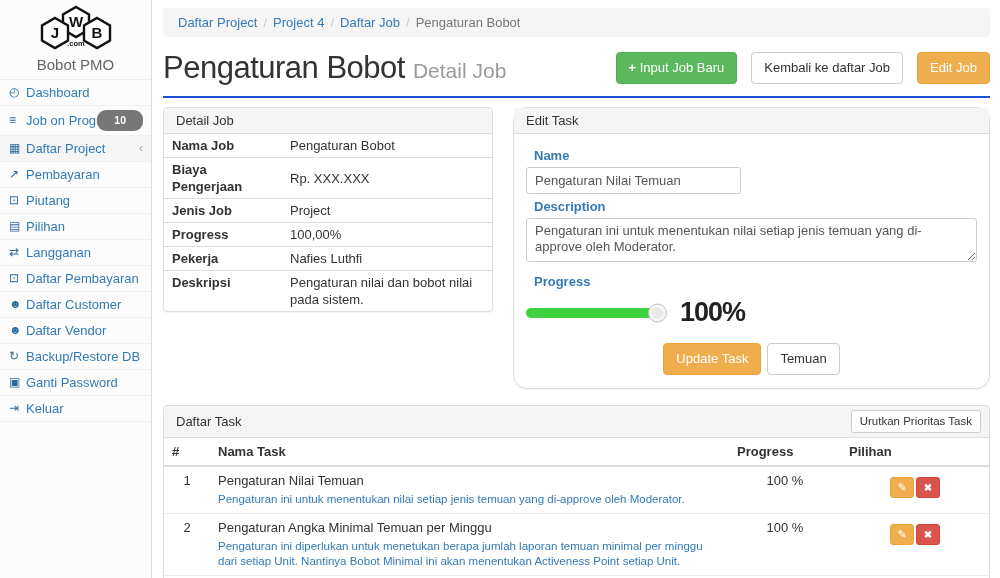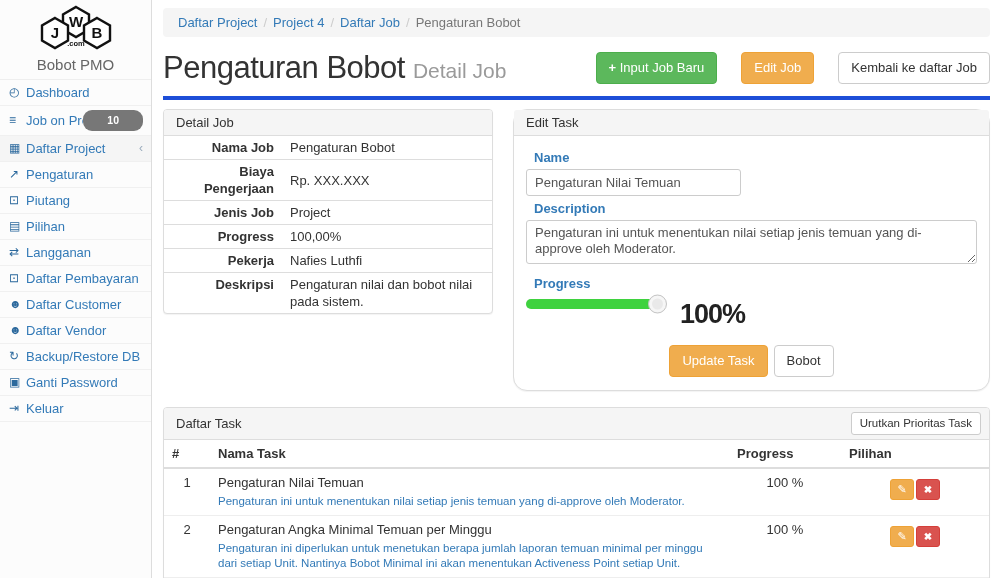--- a/index.html
+++ b/index.html
@@ -8,60 +8,60 @@
 
   
   .sidebar { width:152px; flex:0 0 152px; background:#fcfcfc; border-right:1px solid #ddd; }
   .brand-block { text-align:center; padding:5px 0 6px; }
   .brand-name { font-size:15px; color:#666; margin-top:2px; }
   .nav { border-top:1px solid #eee; }
   .nav-item { display:flex; align-items:center; padding:4px 8px 4px 9px; border-bottom:1px solid #f0f0f0; color:#337ab7; cursor:pointer; line-height:17px; }
   .nav-item.active { background:#f5f5f5; }
   .nav-icon { width:17px; flex:0 0 17px; font-size:12px; color:#2c699d; }
   .nav-label { flex:1; white-space:nowrap; overflow:hidden; }
-  .badge { background:#777; color:#fff; border-radius:9px; font-size:10.5px; font-weight:bold; padding:2px 24px; }
+  .badge { background:#777; color:#fff; border-radius:9px; font-size:10.5px; font-weight:bold; padding:2px 17px; }
   .chevron { color:#9ab; font-size:12px; }
 
   
   .main { flex:1; padding:8px 10px 0 11px; }
   .breadcrumb { background:#f5f5f5; border-radius:4px; padding:7px 15px; margin-bottom:11px; color:#ccc; }
   .breadcrumb a { color:#337ab7; text-decoration:none; }
   .breadcrumb .sep { margin:0 6px; color:#ccc; }
   .breadcrumb .current { color:#777; }
 
-  .page-header { display:flex; align-items:center; justify-content:space-between; padding:2px 0 10px; border-bottom:4px solid #1d4ed8; }
+  .page-header { display:flex; align-items:center; justify-content:space-between; padding:2px 0 10px; border-bottom:2px solid #1d4ed8; }
   .page-title { font-size:31px; font-weight:500; color:#333; letter-spacing:-.5px; }
   .page-subtitle { font-size:21px; color:#9a9a9a; font-weight:400; margin-left:8px; }
-  .header-btns { display:flex; gap:24px; }
+  .header-btns { display:flex; gap:14px; }
   .btn { display:inline-block; border-radius:4px; padding:6px 12px; font-size:13px; line-height:1.42; cursor:pointer; border:1px solid #ccc; background:#fff; color:#333; white-space:nowrap; }
   .btn-success { background:#5cb85c; border-color:#4cae4c; color:#fff; }
   .btn-warning { background:#f0ad4e; border-color:#eea236; color:#fff; }
   .btn-xs { padding:2px 8px; font-size:11.5px; border-radius:3px; }
 
   .panels-row { display:flex; gap:20px; margin-top:9px; align-items:flex-start; }
   .panel { background:#fff; border:1px solid #ddd; border-radius:4px; box-shadow:0 1px 1px rgba(0,0,0,.05); }
   .panel-heading { background:#f5f5f5; border-bottom:1px solid #ddd; padding:5px 12px; border-radius:3px 3px 0 0; color:#333; }
 
   
   .panel-detail { width:330px; flex:0 0 330px; }
   .detail-table { width:100%; border-collapse:collapse; }
   .detail-table tr + tr th, .detail-table tr + tr td { border-top:1px solid #ddd; }
-  .detail-table th { text-align:right; font-weight:bold; padding:3px 8px; width:118px; line-height:17px; vertical-align:top; }
+  .detail-table th { text-align:left; font-weight:bold; padding:3px 8px; width:118px; line-height:17px; vertical-align:top; }
   .detail-table td { padding:3px 8px; line-height:17px; color:#333; }
 
   
   .panel-edit { flex:1;border-radius:14px; }
   .panel-edit .panel-body { padding:9px 12px 13px; }
   .form-label { color:#337ab7; font-weight:bold; margin:5px 8px 4px; }
   .text-input { width:215px; height:27px; border:1px solid #ccc; border-radius:3px; padding:4px 8px; font-size:13px; color:#555; font-family:"Liberation Sans",sans-serif; }
   .textarea { width:100%; height:44px; border:1px solid #ccc; border-radius:3px; padding:4px 8px; font-size:13px; color:#555; font-family:"Liberation Sans",sans-serif; resize:vertical; line-height:16px; }
   .form-row { display:flex; margin-top:4px; }
   .col-progress { flex:0 0 250px; }
   .col-move { flex:1; margin-left:2px; }
-  .slider-line { display:flex; align-items:flex-start; margin-top:8px; }
+  .slider-line { display:flex; align-items:center; margin-top:8px; }
   .slider-track { position:relative; width:132px; height:10px; background:#eee; border-radius:5px; }
   .slider-fill { position:absolute; left:0; top:0; height:10px; background:#3fd23f; border-radius:5px; }
   .slider-handle { position:absolute; right:-9px; top:50%; transform:translateY(-50%); width:19px; height:19px; border-radius:50%; background:#e9e9e9; border:1px solid #c5c5c5; box-shadow:inset 0 0 0 3px #f6f6f6; cursor:pointer; }
   .progress-big { font-size:27px; font-weight:bold; color:#222; margin-left:22px; letter-spacing:-1px; }
   .select-wrap { position:relative; margin-top:8px; }
   .select-wrap select { width:100%; height:28px; border:1px solid #ccc; border-radius:3px; padding:4px 8px; font-size:13px; color:#555; background:#fff; -webkit-appearance:none; appearance:none; font-family:"Liberation Sans",sans-serif; }
   .select-caret { position:absolute; right:9px; top:9px; font-size:9px; color:#333; pointer-events:none; }
   .edit-btns { margin-top:15px; display:flex; gap:6px;justify-content:center; }
 
   
@@ -107,21 +107,21 @@
       <span class="nav-label">Job on Progress</span>
       <span class="badge">10</span>
     </div>
     <div class="nav-item active">
       <span class="nav-icon">▦</span>
       <span class="nav-label">Daftar Project</span>
       <span class="chevron">‹</span>
     </div>
     <div class="nav-item">
       <span class="nav-icon">↗</span>
-      <span class="nav-label">Pengaturan</span>
+      <span class="nav-label">Pembayaran</span>
     </div>
     <div class="nav-item">
       <span class="nav-icon">⊡</span>
       <span class="nav-label">Piutang</span>
     </div>
     <div class="nav-item">
       <span class="nav-icon">▤</span>
       <span class="nav-label">Pilihan</span>
     </div>
     <div class="nav-item">
@@ -160,22 +160,22 @@
   <div class="breadcrumb">
     <a>Daftar Project</a><span class="sep">/</span><a>Project 4</a><span class="sep">/</span><a>Daftar Job</a><span class="sep">/</span><span class="current">Pengaturan Bobot</span>
   </div>
 
   <div class="page-header">
     <div>
       <span class="page-title">Pengaturan Bobot</span><span class="page-subtitle">Detail Job</span>
     </div>
     <div class="header-btns">
       <button class="btn btn-success"><b>+</b> <span>Input Job Baru</span></button>
+      <button class="btn">Kembali ke daftar Job</button>
       <button class="btn btn-warning">Edit Job</button>
-      <button class="btn">Kembali ke daftar Job</button>
     </div>
   </div>
 
   <div class="panels-row">
 
     <div class="panel panel-detail">
       <div class="panel-heading">Detail Job</div>
       <table class="detail-table">
         <tbody>
             <tr>
@@ -220,21 +220,21 @@
               <div class="slider-track">
                 <div class="slider-fill" style="width: 100%;"></div>
                 <div class="slider-handle"></div>
               </div>
               <span class="progress-big">100%</span>
             </div>
           </div>
         </div>
         <div class="edit-btns">
           <button class="btn btn-warning">Update Task</button>
-          <button class="btn">Bobot</button>
+          <button class="btn">Temuan</button>
         </div>
       </div>
     </div>
   </div>
 
   <div class="panel panel-tasks">
     <div class="panel-heading">
       <span>Daftar Task</span>
       <button class="btn btn-xs">Urutkan Prioritas Task</button>
     </div>

